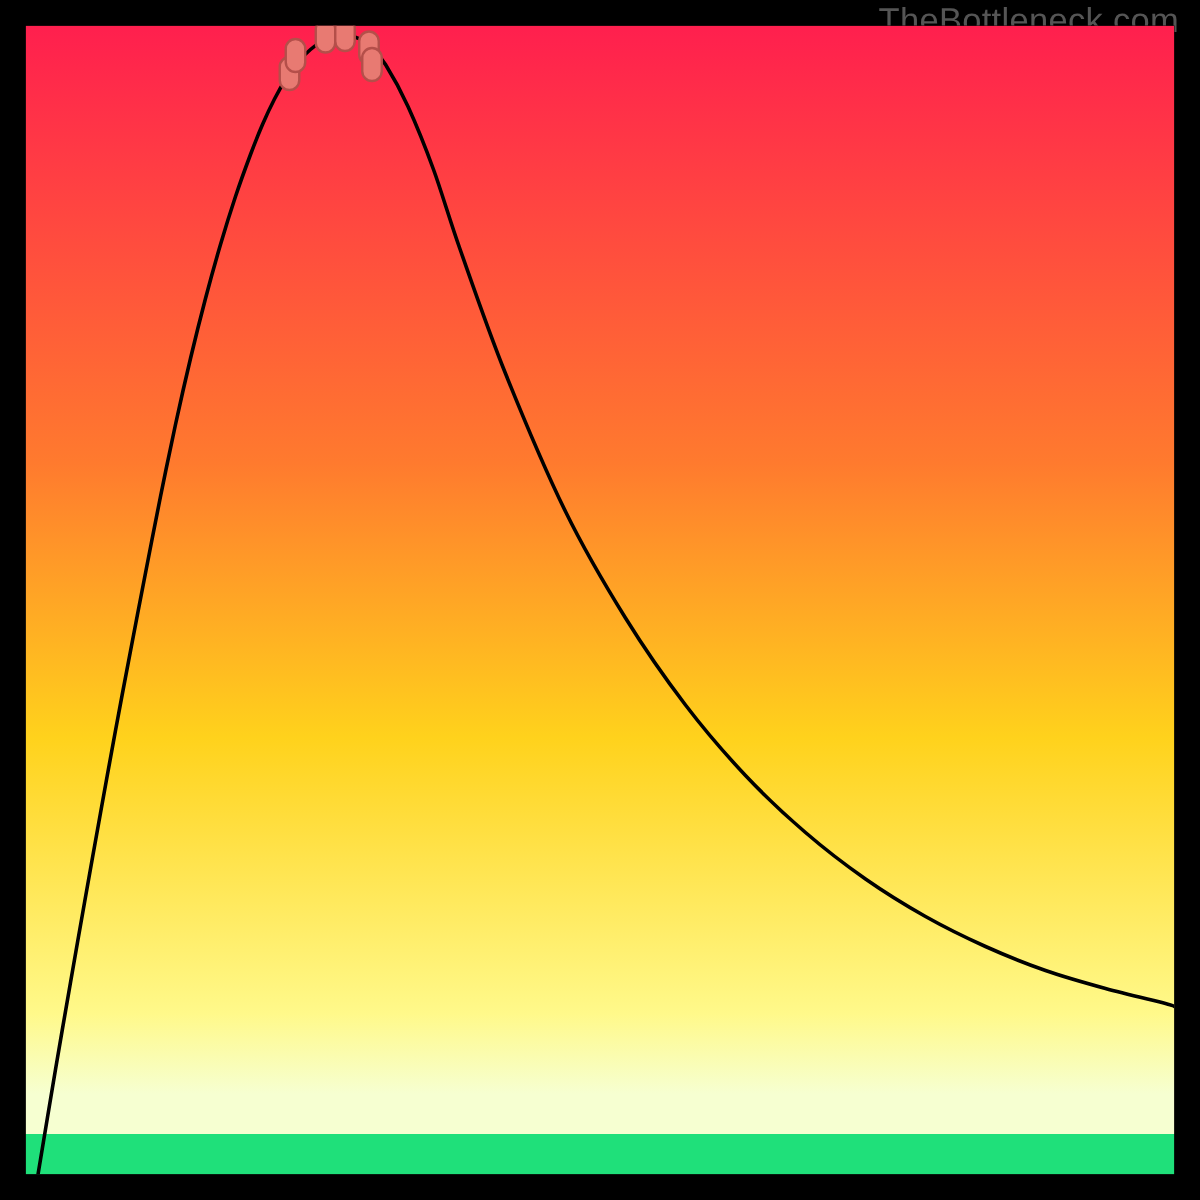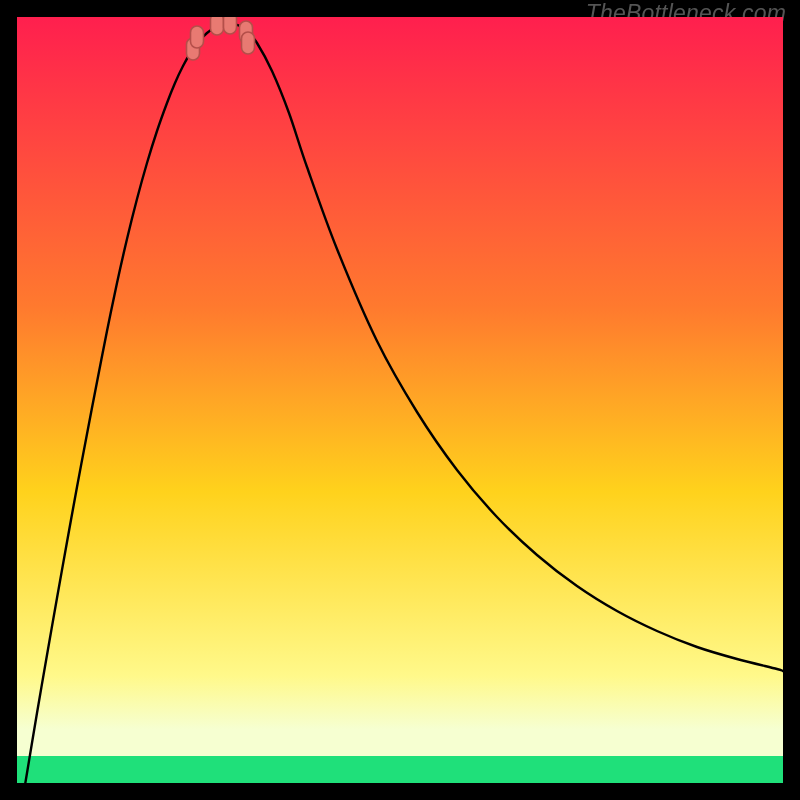--- a/index.html
+++ b/index.html
@@ -49,21 +49,20 @@
   }
   .brand {
     position: absolute;
     top: 0px;
     right: 14px;
     color: #555;
     font-size: 23px;
     font-weight: 500;
     letter-spacing: 0.2px;
     user-select: none;
-    font-style: italic;
   }
 </style>
 </head>
 <body>
 
 <div class="stage">
   <div class="brand">TheBottleneck.com</div>
 
   <div class="plot-outer">
     <div class="plot-area">

